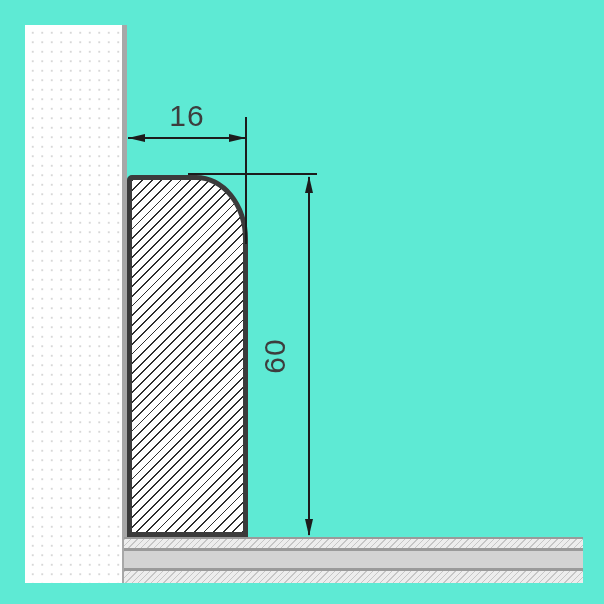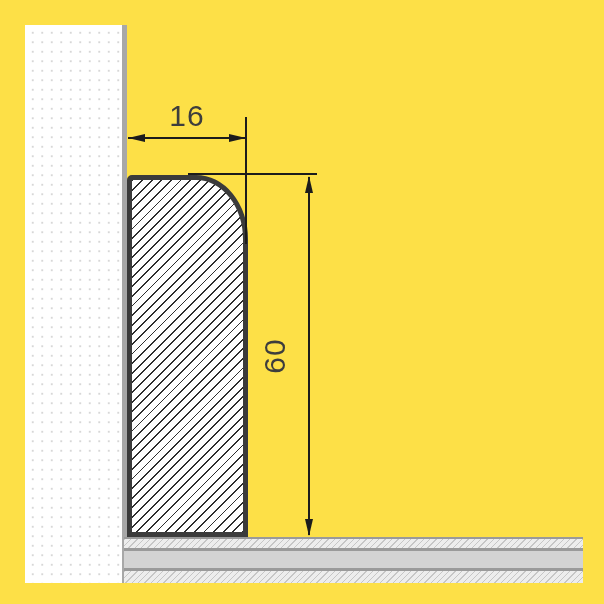--- a/index.html
+++ b/index.html
@@ -5,21 +5,21 @@
   html, body {
     margin: 0;
     padding: 0;
     background: #ffffff;
     font-family: "Liberation Sans", sans-serif;
   }
   .canvas {
     position: relative;
     width: 604px;
     height: 604px;
-    background: #fde047;
+    background: #5eead4;
     overflow: hidden;
   }
   .abs { position: absolute; }
 
   
   .wall {
     left: 25px;
     top: 25px;
     width: 102px;
     height: 558px;

